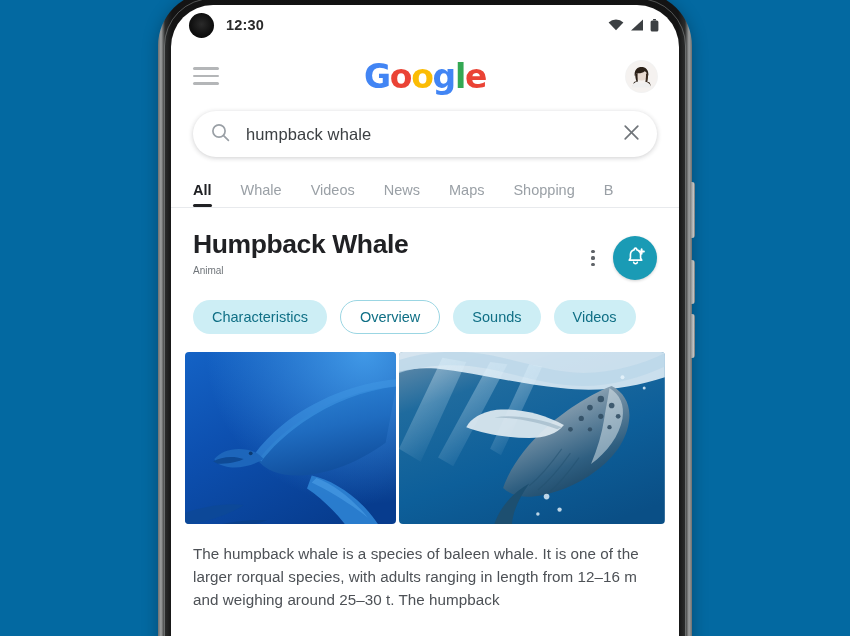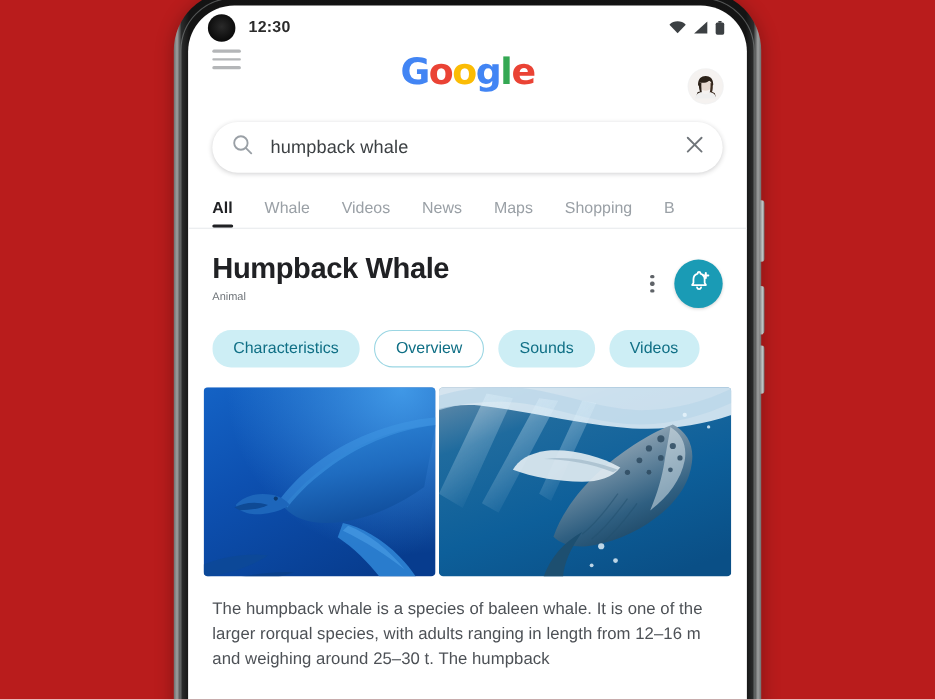--- a/index.html
+++ b/index.html
@@ -7,21 +7,21 @@
   html, body {
     width:850px; height:636px;
     background:#ffffff;
     font-family:"Liberation Sans", sans-serif;
     overflow:hidden;
   }
 
   #stage {
     position:relative;
     width:850px; height:636px;
-    background:#b91c1c;
+    background:#0369a1;
     overflow:hidden;
     padding-left:45px;
   }
 
   
   #phone {
     position:absolute;
     left:158px; top:-8px;
     width:534px; height:700px;
     border-radius:54px;
@@ -79,23 +79,22 @@
   }
   .status-icons{
     margin-left:auto;
     display:flex; align-items:center; gap:6px;
   }
   .status-icons svg{ display:block; }
 
   
   .appbar{
     height:62px;
-    display:flex; align-items:flex-start;
+    display:flex; align-items:center;
     padding:0 22px;
-    flex-direction:column;
   }
   .hamburger{ width:26px; display:flex; flex-direction:column; gap:5px; cursor:pointer; }
   .hamburger span{ display:block; height:2.6px; background:#b4b6b8; border-radius:2px; }
 
   .glogo{
     position:absolute; left:50%; transform:translateX(-50%);
     font-size:33px; font-weight:700; letter-spacing:-1.3px;
     font-family:"DejaVu Sans", sans-serif;
     user-select:none; white-space:nowrap;
   }

